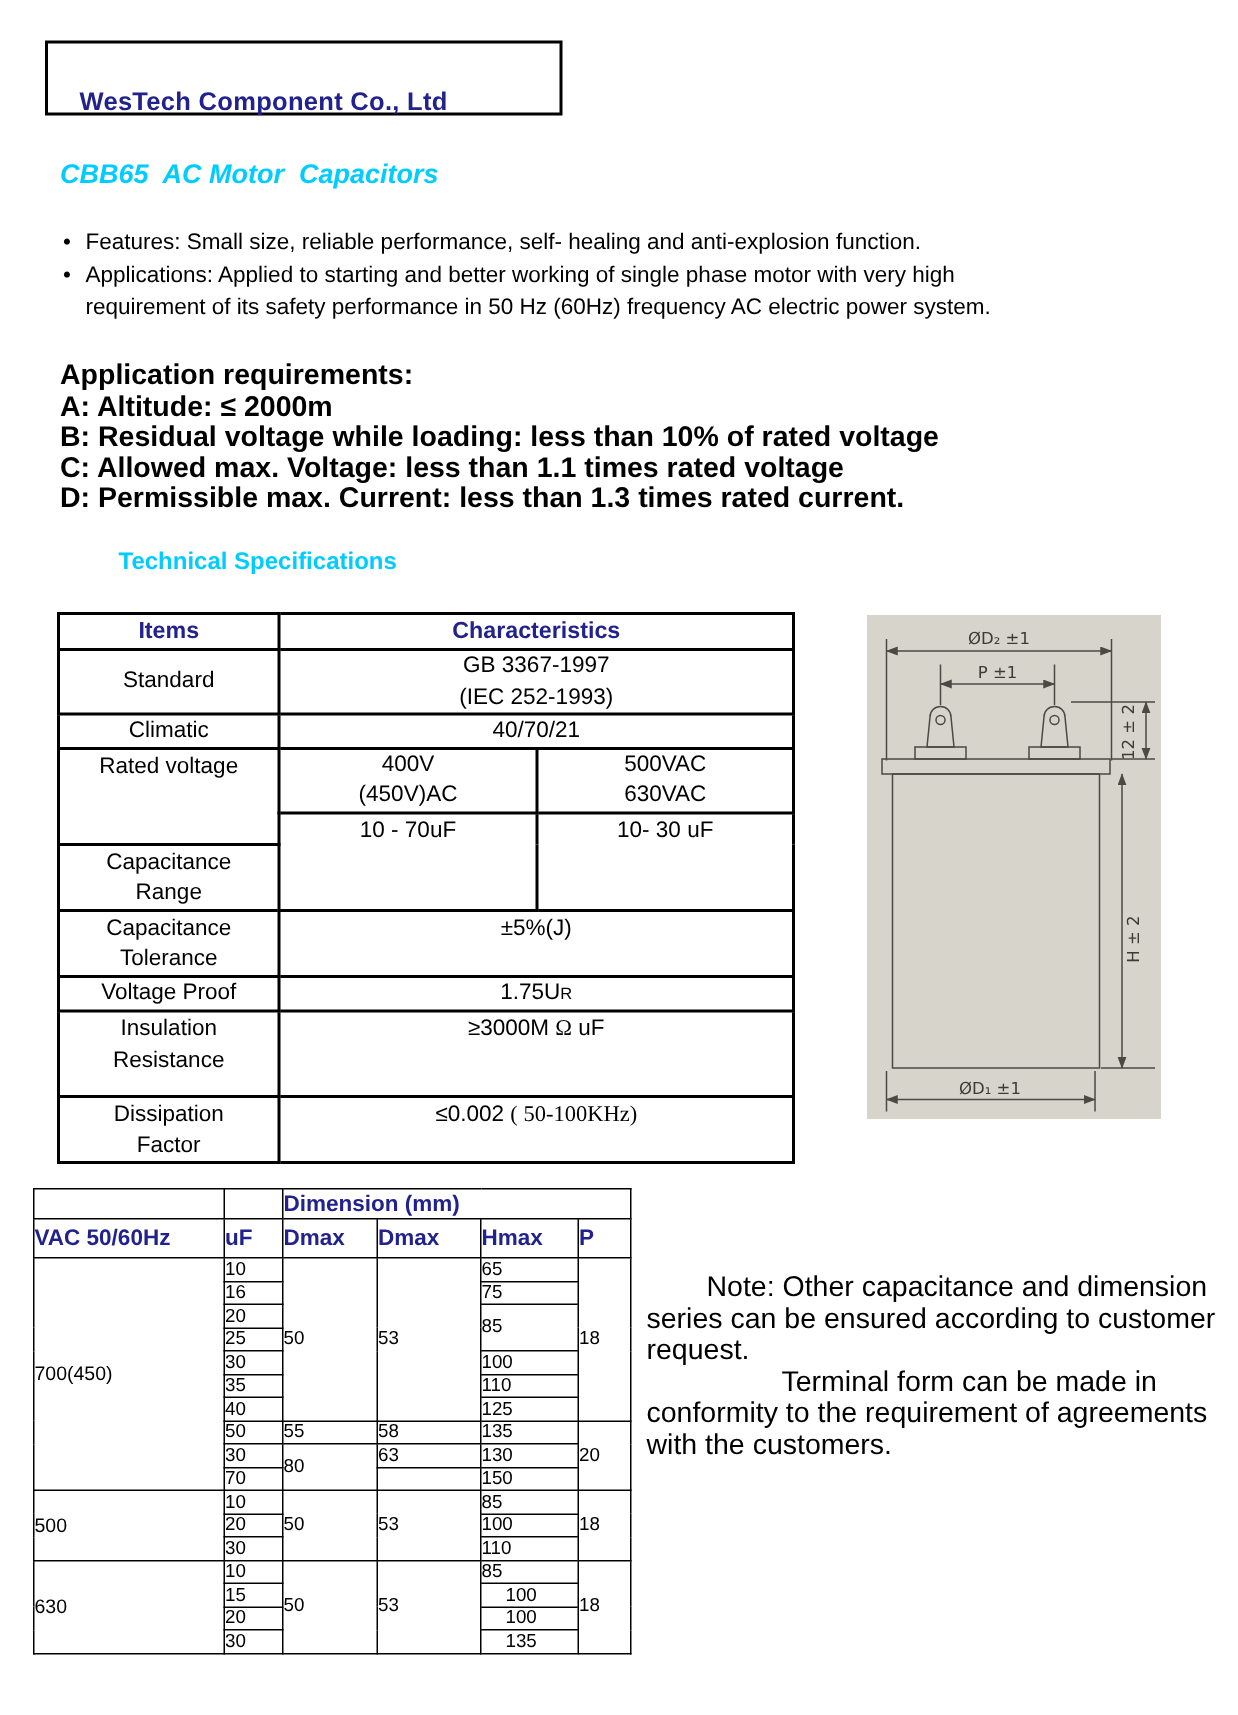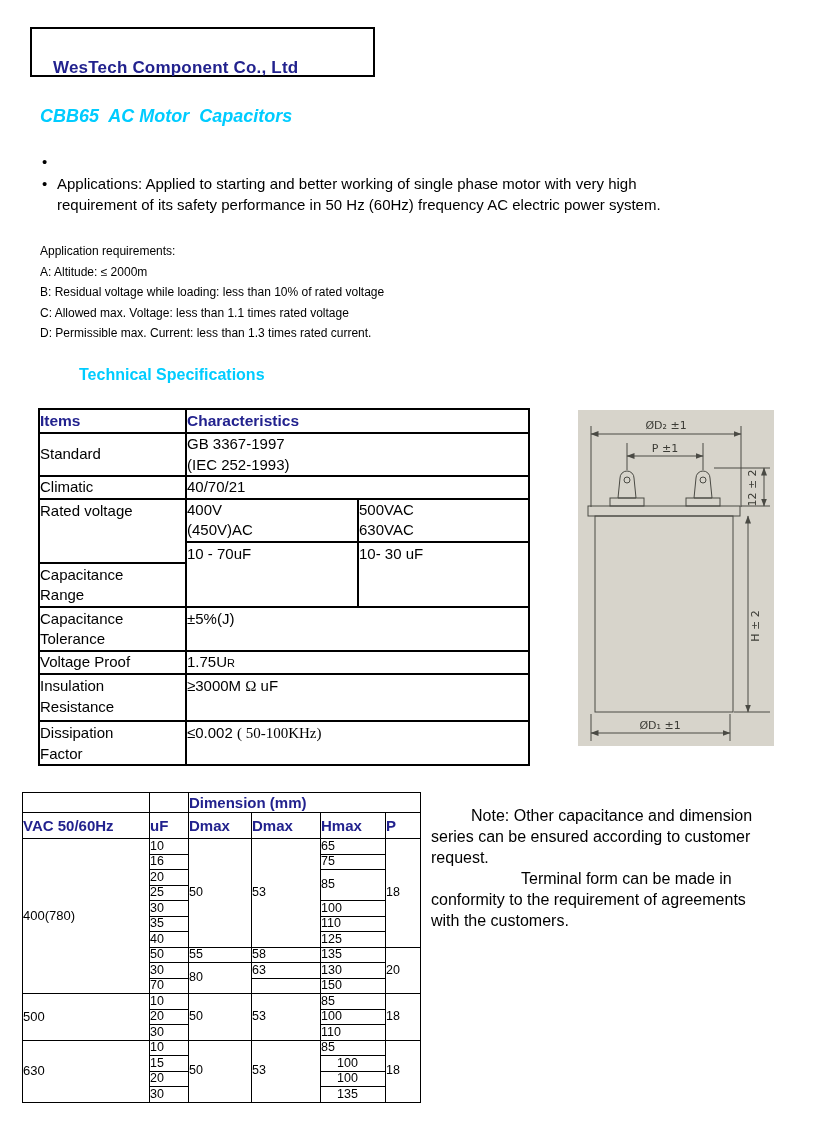--- a/index.html
+++ b/index.html
@@ -19,26 +19,26 @@
     color:#00ccff; white-space:pre;font-style:italic; }
   .tech-heading { position:absolute; left:40px; top:366px; font-size:16px; font-weight:bold;
     color:#00ccff;margin-left:39px; }
 
   
   .features { position:absolute; left:42px; top:151px; width:740px; font-size:15px; }
   .feature-item { display:flex; line-height:21.5px; }
   .feature-bullet { width:15px; flex:0 0 15px; }
 
   
-  .app-req { position:absolute; left:40px; top:241px; font-size:12px; line-height:20.6px; }
+  .app-req { position:absolute; left:40px; top:241px; font-size:19px; line-height:20.6px;font-weight:bold; }
 
   
   table { border-collapse:collapse; }
   .spec-table { position:absolute; left:38px; top:408px; width:490px; table-layout:fixed; }
-  .spec-table td { border:2px solid #000; font-size:15px; 
+  .spec-table td { border:2px solid #000; font-size:15px; text-align:center;
     padding:0; line-height:20.5px; overflow:hidden; vertical-align:middle; }
   .spec-table td.hdr { font-size:15.5px; font-weight:bold; color:#22228e; }
   .spec-table td.vtop { vertical-align:top; padding-top:1px; }
   .sub-r { font-size:11px; }
   .serif { font-family:"Liberation Serif", serif; }
 
   
   .drawing-wrap { position:absolute; left:578px; top:410px; width:220px; height:336px; }
   .drawing-wrap svg { display:block; }
 
@@ -46,39 +46,42 @@
   .dim-table { position:absolute; left:22px; top:792px; width:398px; table-layout:fixed; }
   .dim-table td { border:1.5px solid #000; font-size:12.5px; 
     padding:0; line-height:13.5px; height:14.5px; overflow:hidden; vertical-align:middle; }
   .dim-table td.hdr { font-size:15px; font-weight:bold; color:#22228e; line-height:17px; }
   .dim-table tr.h1 td { height:19px; }
   .dim-table tr.h2 td { height:25px; }
   .dim-table td.vac-cell { font-size:13px; }
   .dim-table td.ha-left { text-align:left; padding-left:16px; }
 
   
-  .note { position:absolute; left:431px; top:805px; width:392px; font-size:16px;
+  .note { position:absolute; left:431px; top:848px; width:392px; font-size:19px;
     line-height:21px; }
   .note .ind-a { padding-left:40px; }
   .note .ind-b { padding-left:90px; }
 </style>
 </head>
 <body>
 
 <div class="page">
 
   <div class="company-box">
     <span class="company-name">WesTech Component Co., Ltd</span>
   </div>
 
   <div class="doc-title">CBB65  AC Motor  Capacitors</div>
 
   <div class="features">
     <div class="feature-item">
       <span class="feature-bullet">•</span>
+      <span>
+        <div>Features: Small size, reliable performance, self- healing and anti-explosion function.</div>
+      </span>
     </div>
     <div class="feature-item">
       <span class="feature-bullet">•</span>
       <span>
         <div>Applications: Applied to starting and better working of single phase motor with very high</div>
         <div>requirement of its safety performance in 50 Hz (60Hz) frequency AC electric power system.</div>
       </span>
     </div>
   </div>
 
@@ -139,21 +142,21 @@
       <td class="vtop">
         <div>Capacitance</div>
         <div>Tolerance</div>
       </td>
       <td colspan="2" class="vtop">±5%(J)</td>
     </tr>
     <tr style="height:21px">
       <td>Voltage Proof</td>
       <td colspan="2"><span>1.75U</span><span class="sub-r">R</span></td>
     </tr>
-    <tr style="height:47px">
+    <tr style="height:57px">
       <td class="vtop">
         <div>Insulation</div>
         <div>Resistance</div>
       </td>
       <td colspan="2" class="vtop"><span>≥3000M </span><span class="serif">Ω</span><span> uF</span></td>
     </tr>
     <tr style="height:43px">
       <td class="vtop">
         <div>Dissipation</div>
         <div>Factor</div>
@@ -230,21 +233,21 @@
     <tr class="h2">
       <td class="hdr">VAC 50/60Hz</td>
       <td class="hdr">uF</td>
       <td class="hdr">Dmax</td>
       <td class="hdr">Dmax</td>
       <td class="hdr">Hmax</td>
       <td class="hdr">P</td>
     </tr>
 
     <tr>
-      <td rowspan="10" class="vac-cell">400(780)</td>
+      <td rowspan="10" class="vac-cell">700(450)</td>
       <td>10</td>
       <td rowspan="7">50</td>
       <td rowspan="7">53</td>
       <td>65</td>
       <td rowspan="7">18</td>
     </tr>
     <tr>
       <td>16</td>
       <td>75</td>
     </tr>

